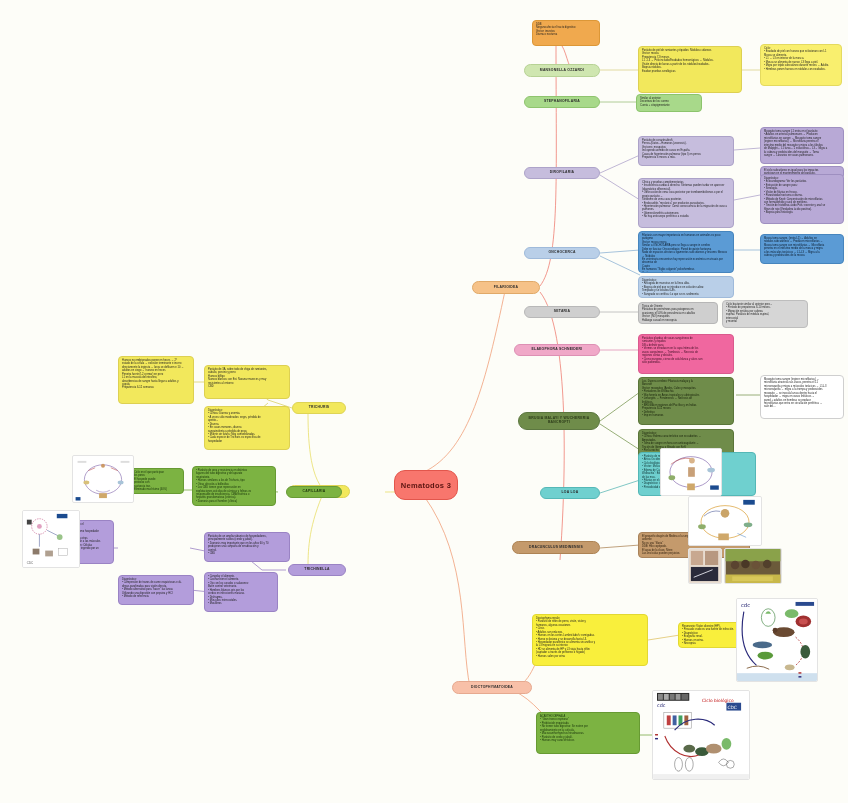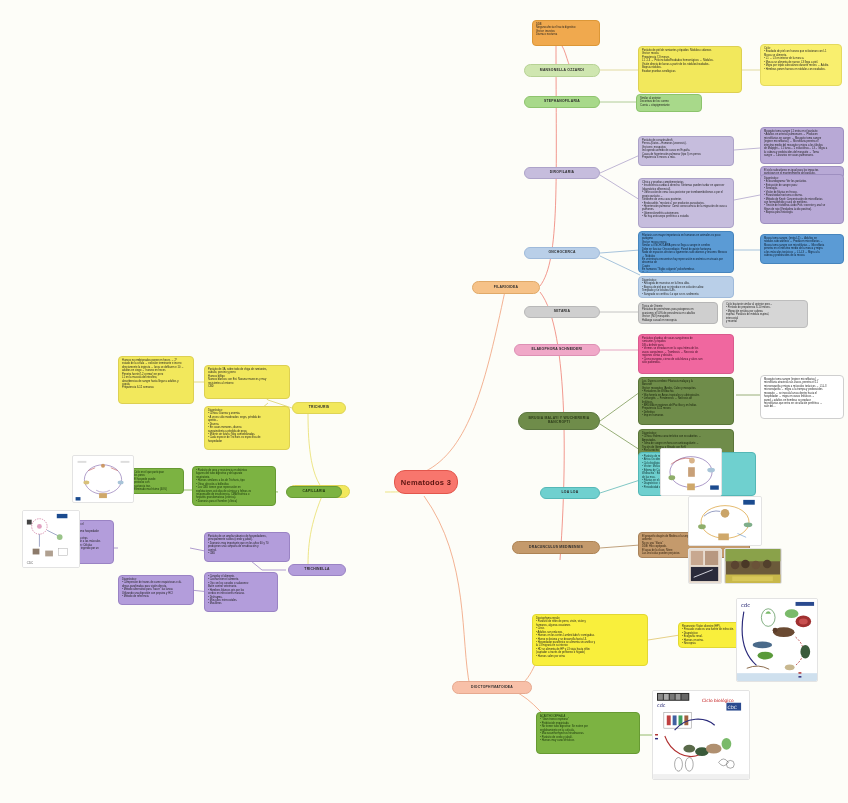--- a/index.html
+++ b/index.html
@@ -133,21 +133,21 @@
       <path d="M118 548 L 105 548" stroke="#9c84c4"></path>
 
       <path d="M512 687 C 530 687 535 660 545 645" stroke="#f0a07a"></path>
       <path d="M512 690 C 535 700 545 720 560 730" stroke="#f0a07a"></path>
       <path d="M648 640 L 680 635" stroke="#e0c46a"></path>
       <path d="M740 635 L 760 635" stroke="#e0c46a"></path>
       <path d="M640 735 L 660 735" stroke="#7aa846"></path>
     </g>
   </svg>
 
-  <div class="root" style="left:394px; top:470px; width:64px; height:24px;">Nematodos 3</div>
+  <div class="root" style="left:394px; top:470px; width:64px; height:30px;">Nematodos 3</div>
 
   <div class="pill" style="left:472px; top:281px; width:68px; height:13px; background:#f6c288; border:1px solid #e0a968;">FILARIOIDEA</div>
   <div class="pill" style="left:288px; top:485px; width:62px; height:13px; background:#f2e85c; border:1px solid #ded455;">TRICHUROIDEA</div>
   <div class="pill" style="left:452px; top:681px; width:80px; height:13px; background:#f8c0a8; border:1px solid #e6a98f;">DIOCTOPHYMATOIDEA</div>
 
   <div class="pill" style="left:524px; top:64px; width:76px; height:13px; background:#cfe6b0; border:1px solid #b7d295;">MANSONELLA OZZARDI</div>
   <div class="pill" style="left:524px; top:96px; width:76px; height:12px; background:#a8d98a; border:1px solid #8fc46e;">STEPHANOFILARIA</div>
   <div class="pill" style="left:524px; top:167px; width:76px; height:12px; background:#c6bddd; border:1px solid #ada3c9;">DIROFILARIA</div>
   <div class="pill" style="left:524px; top:247px; width:76px; height:12px; background:#b9cfe8; border:1px solid #9fbada;">ONCHOCERCA</div>
   <div class="pill" style="left:524px; top:306px; width:76px; height:12px; background:#cfcfcf; border:1px solid #b8b8b8;">SETARIA</div>

